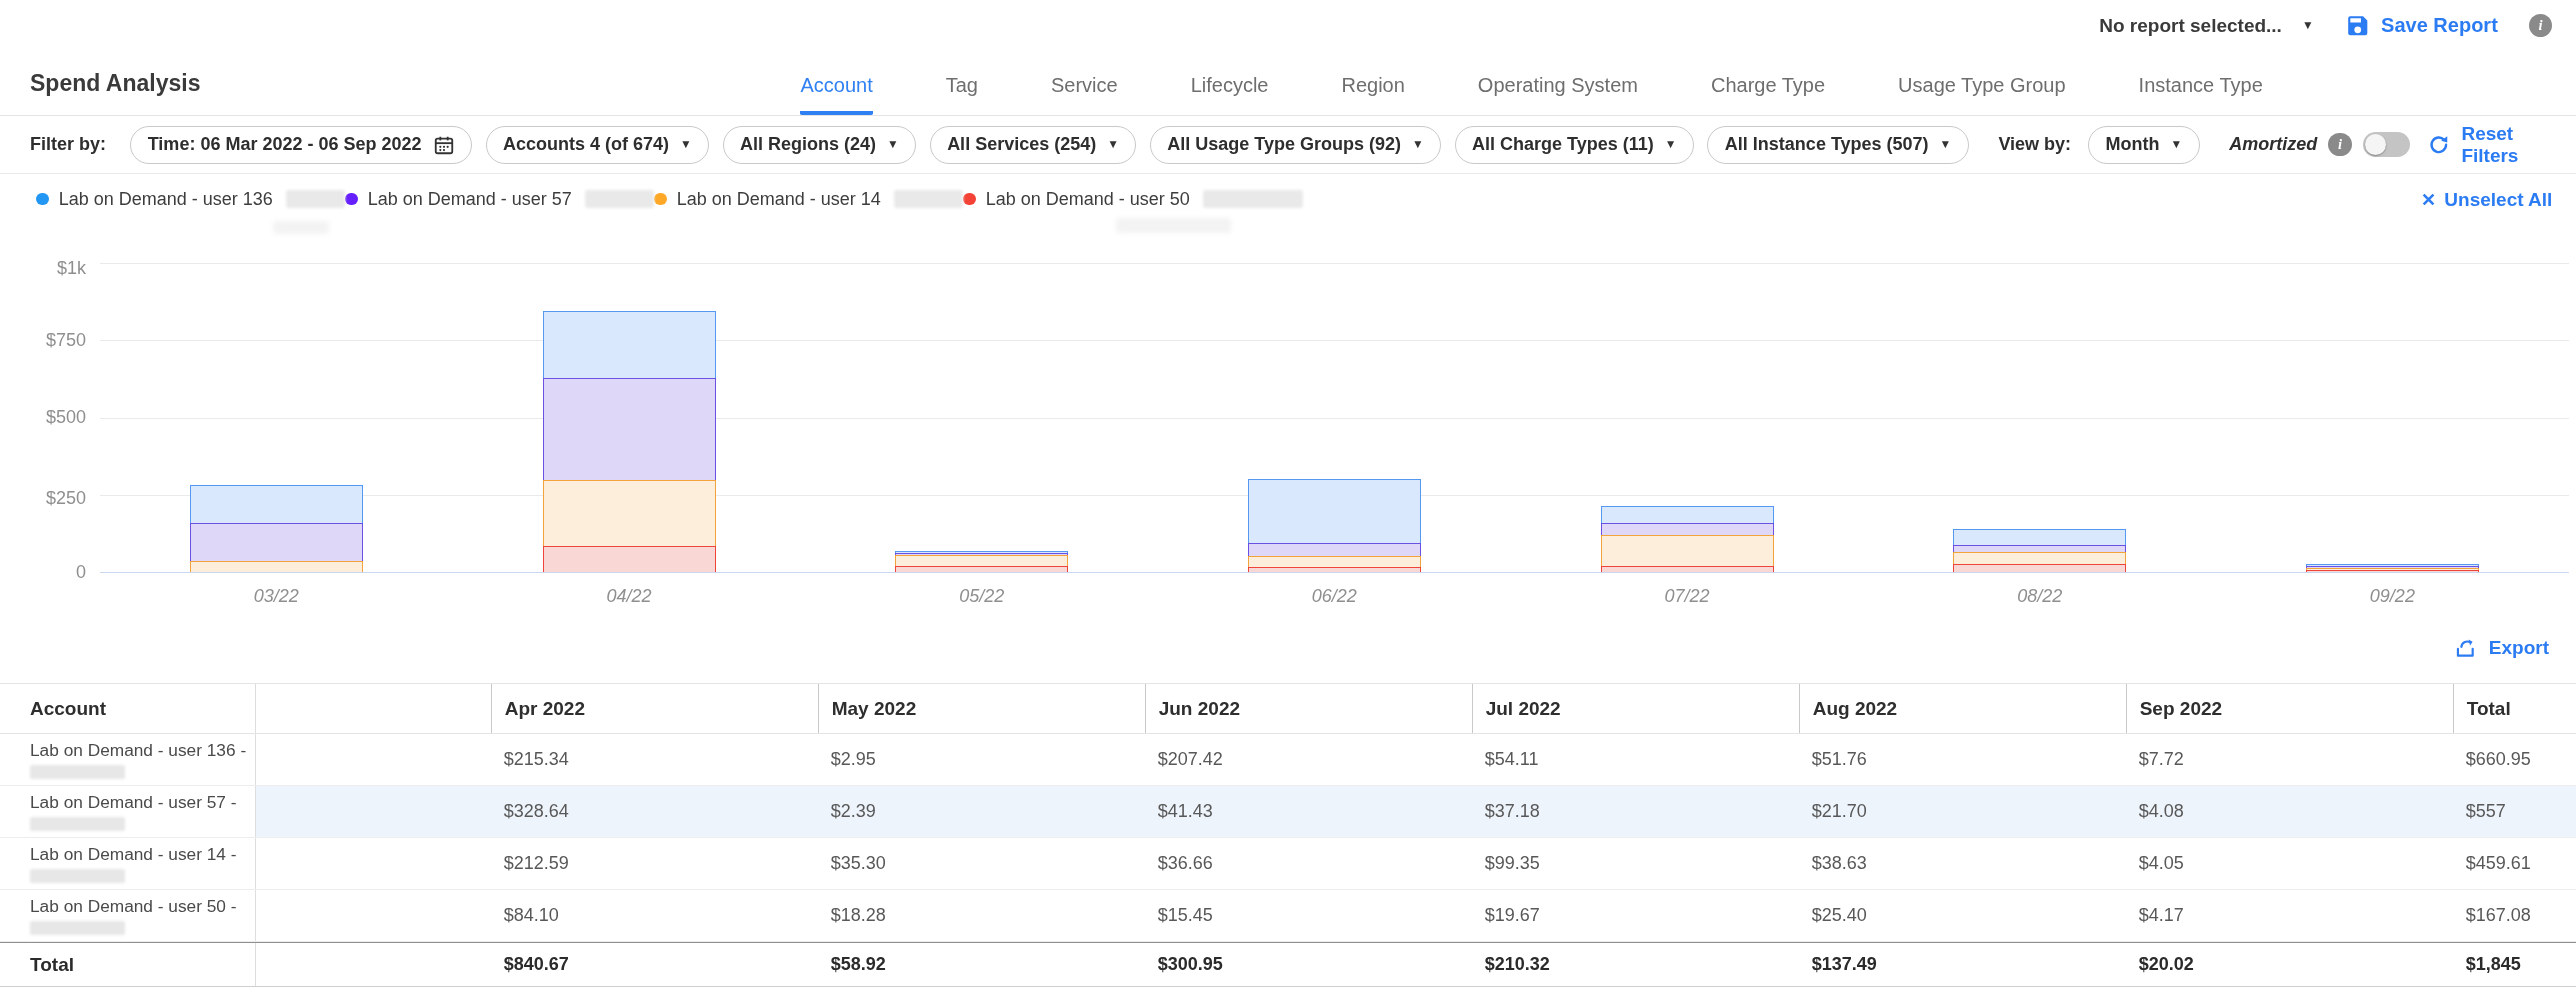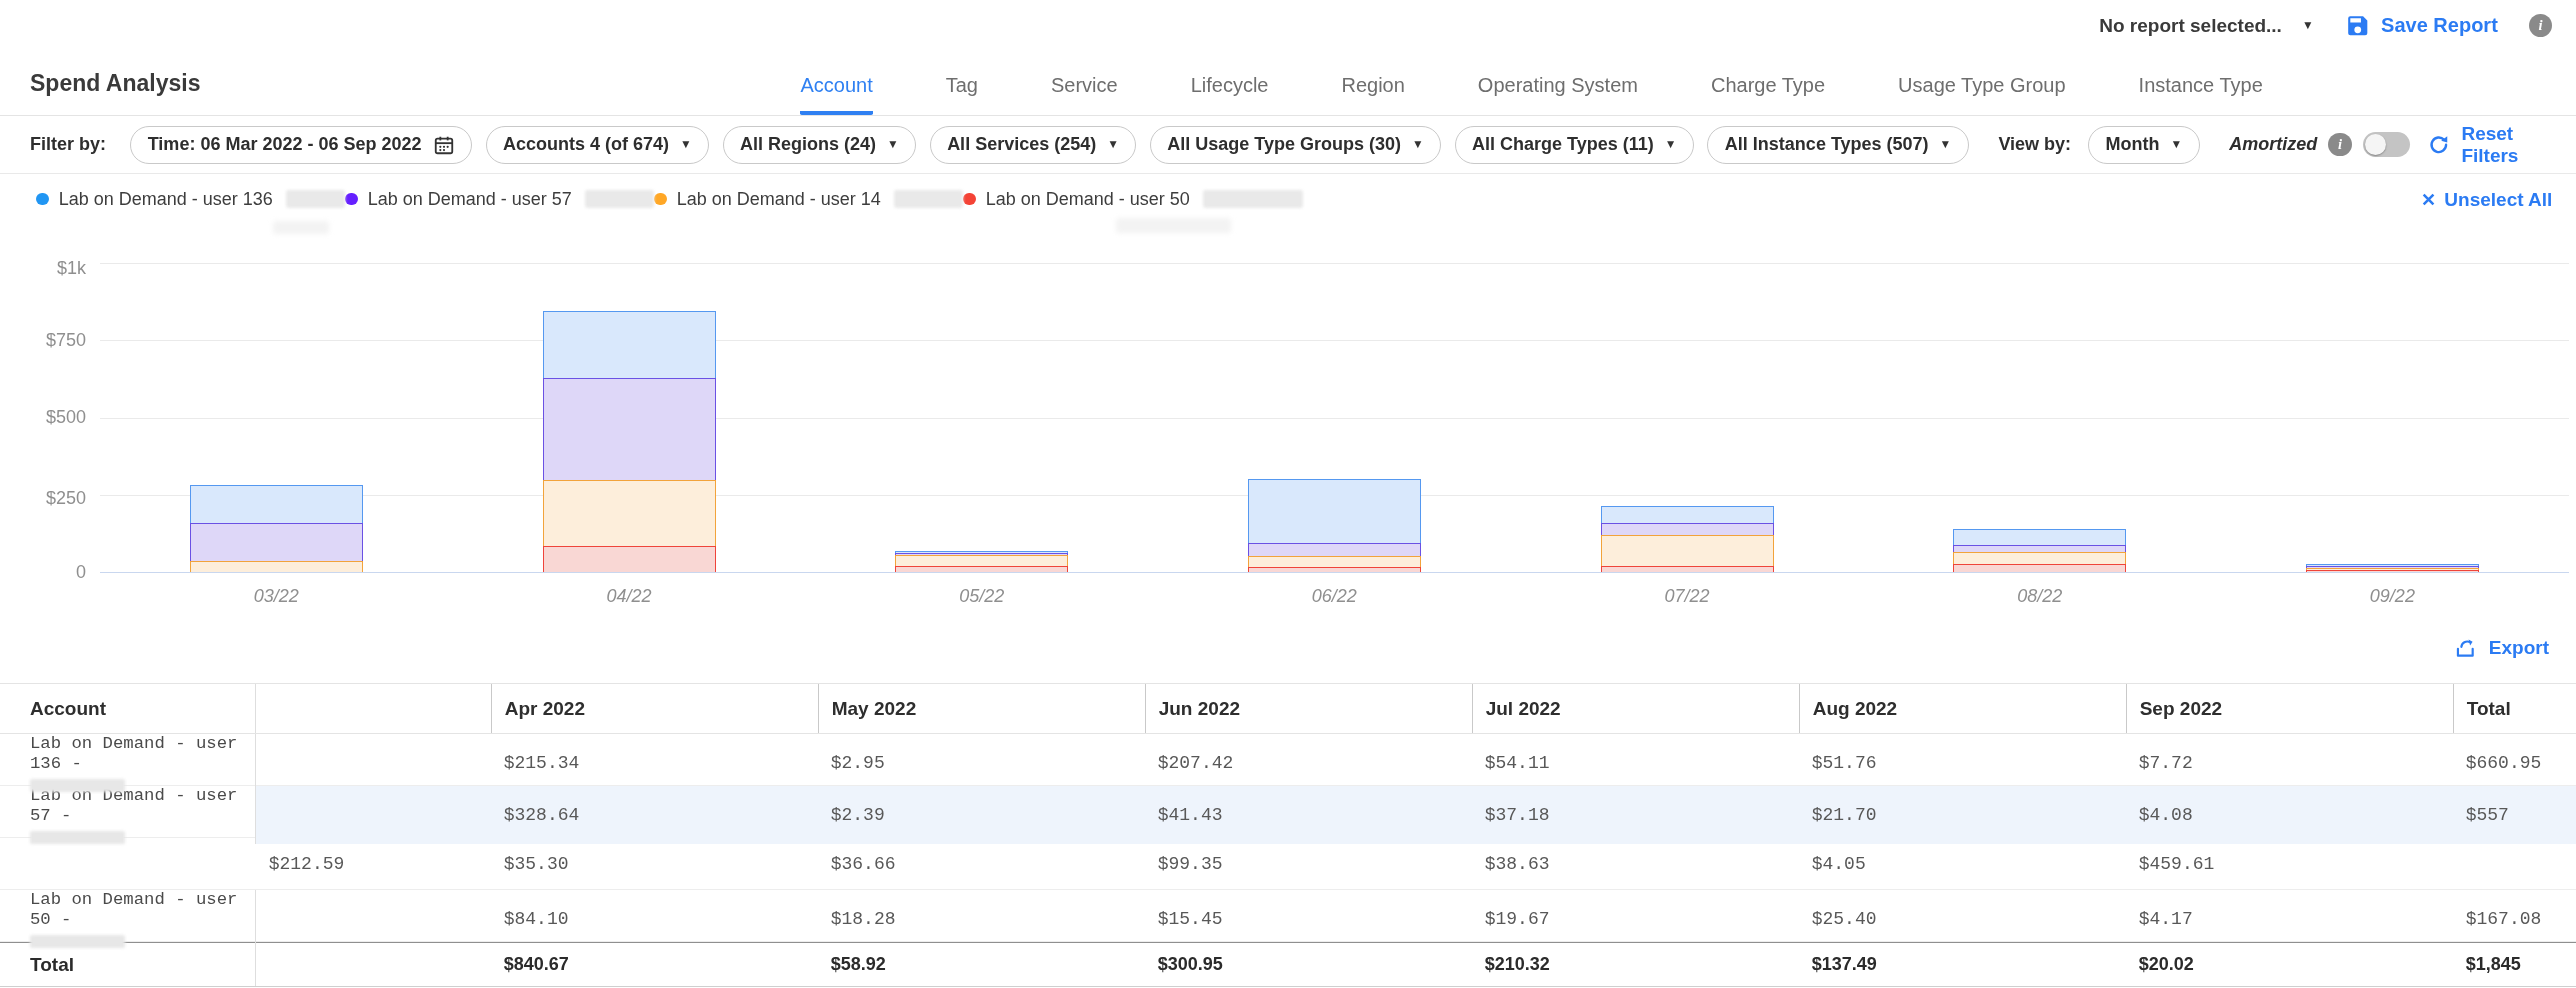--- a/index.html
+++ b/index.html
@@ -81,21 +81,21 @@
   
   .table { margin-top:12.7px; width:2576px; }
   .trow { display:grid; grid-template-columns:256px 235px repeat(6,327px) minmax(0,1fr);
           align-items:center; }
   .thead { height:51px; border-top:0.9px solid #e4e4e4; border-bottom:0.9px solid #e4e4e4; }
   .thead .hcell { font-size:19px; font-weight:bold; color:#2e2e2e; padding-left:12.7px;
                   border-left:0.9px solid #c9c9c9; height:100%; display:flex; align-items:center; }
   .acc-col { padding-left:30px; height:100%; display:flex; flex-direction:column;
              justify-content:center; border-right:0.9px solid #dedede; }
   .thead .acc-col { font-size:19px; font-weight:bold; color:#2e2e2e; border-left:none; }
-  .drow { height:52px; border-bottom:0.9px solid #ededed;font-family:Liberation Mono, monospace; }
+  .drow { height:52px; border-bottom:0.9px solid #ededed; }
   .acc-name { font-size:17.3px; color:#4a4a4a; line-height:1.15; }
   .acc-redact { width:95px; height:13.6px; margin-top:4.5px; filter:blur(1.4px); background:#e7e7e7; border-radius:1.8px; }
   .vcell { font-size:18px; color:#585858; padding-left:12.7px; }
   .drow.hl > div:not(.acc-col) { background:#eef4fc; height:100%; display:flex; align-items:center; }
   .total-row { height:45px; border-top:1.8px solid #8f8f8f; border-bottom:0.9px solid #cfcfcf; }
   .total-row .acc-col { font-size:19px; font-weight:bold; color:#2b2b2b; }
   .total-row .vcell { font-weight:bold; color:#2b2b2b; }
   svg { display:block; }
 </style>
 </head>
@@ -157,21 +157,21 @@
         </div>
         <div class="pill">
           <span>All Regions (24)</span>
           <span class="caret">▼</span>
         </div>
         <div class="pill">
           <span>All Services (254)</span>
           <span class="caret">▼</span>
         </div>
         <div class="pill">
-          <span>All Usage Type Groups (30)</span>
+          <span>All Usage Type Groups (92)</span>
           <span class="caret">▼</span>
         </div>
         <div class="pill">
           <span>All Charge Types (11)</span>
           <span class="caret">▼</span>
         </div>
         <div class="pill">
           <span>All Instance Types (507)</span>
           <span class="caret">▼</span>
         </div>
@@ -363,20 +363,24 @@
           <div></div>
           <div class="vcell">$328.64</div>
           <div class="vcell">$2.39</div>
           <div class="vcell">$41.43</div>
           <div class="vcell">$37.18</div>
           <div class="vcell">$21.70</div>
           <div class="vcell">$4.08</div>
           <div class="vcell">$557</div>
         </div>
         <div class="trow drow">
+          <div class="acc-col">
+            <div class="acc-name">Lab on Demand - user 14 -</div>
+            <div class="acc-redact redact"></div>
+          </div>
           <div></div>
           <div class="vcell">$212.59</div>
           <div class="vcell">$35.30</div>
           <div class="vcell">$36.66</div>
           <div class="vcell">$99.35</div>
           <div class="vcell">$38.63</div>
           <div class="vcell">$4.05</div>
           <div class="vcell">$459.61</div>
         </div>
         <div class="trow drow">

